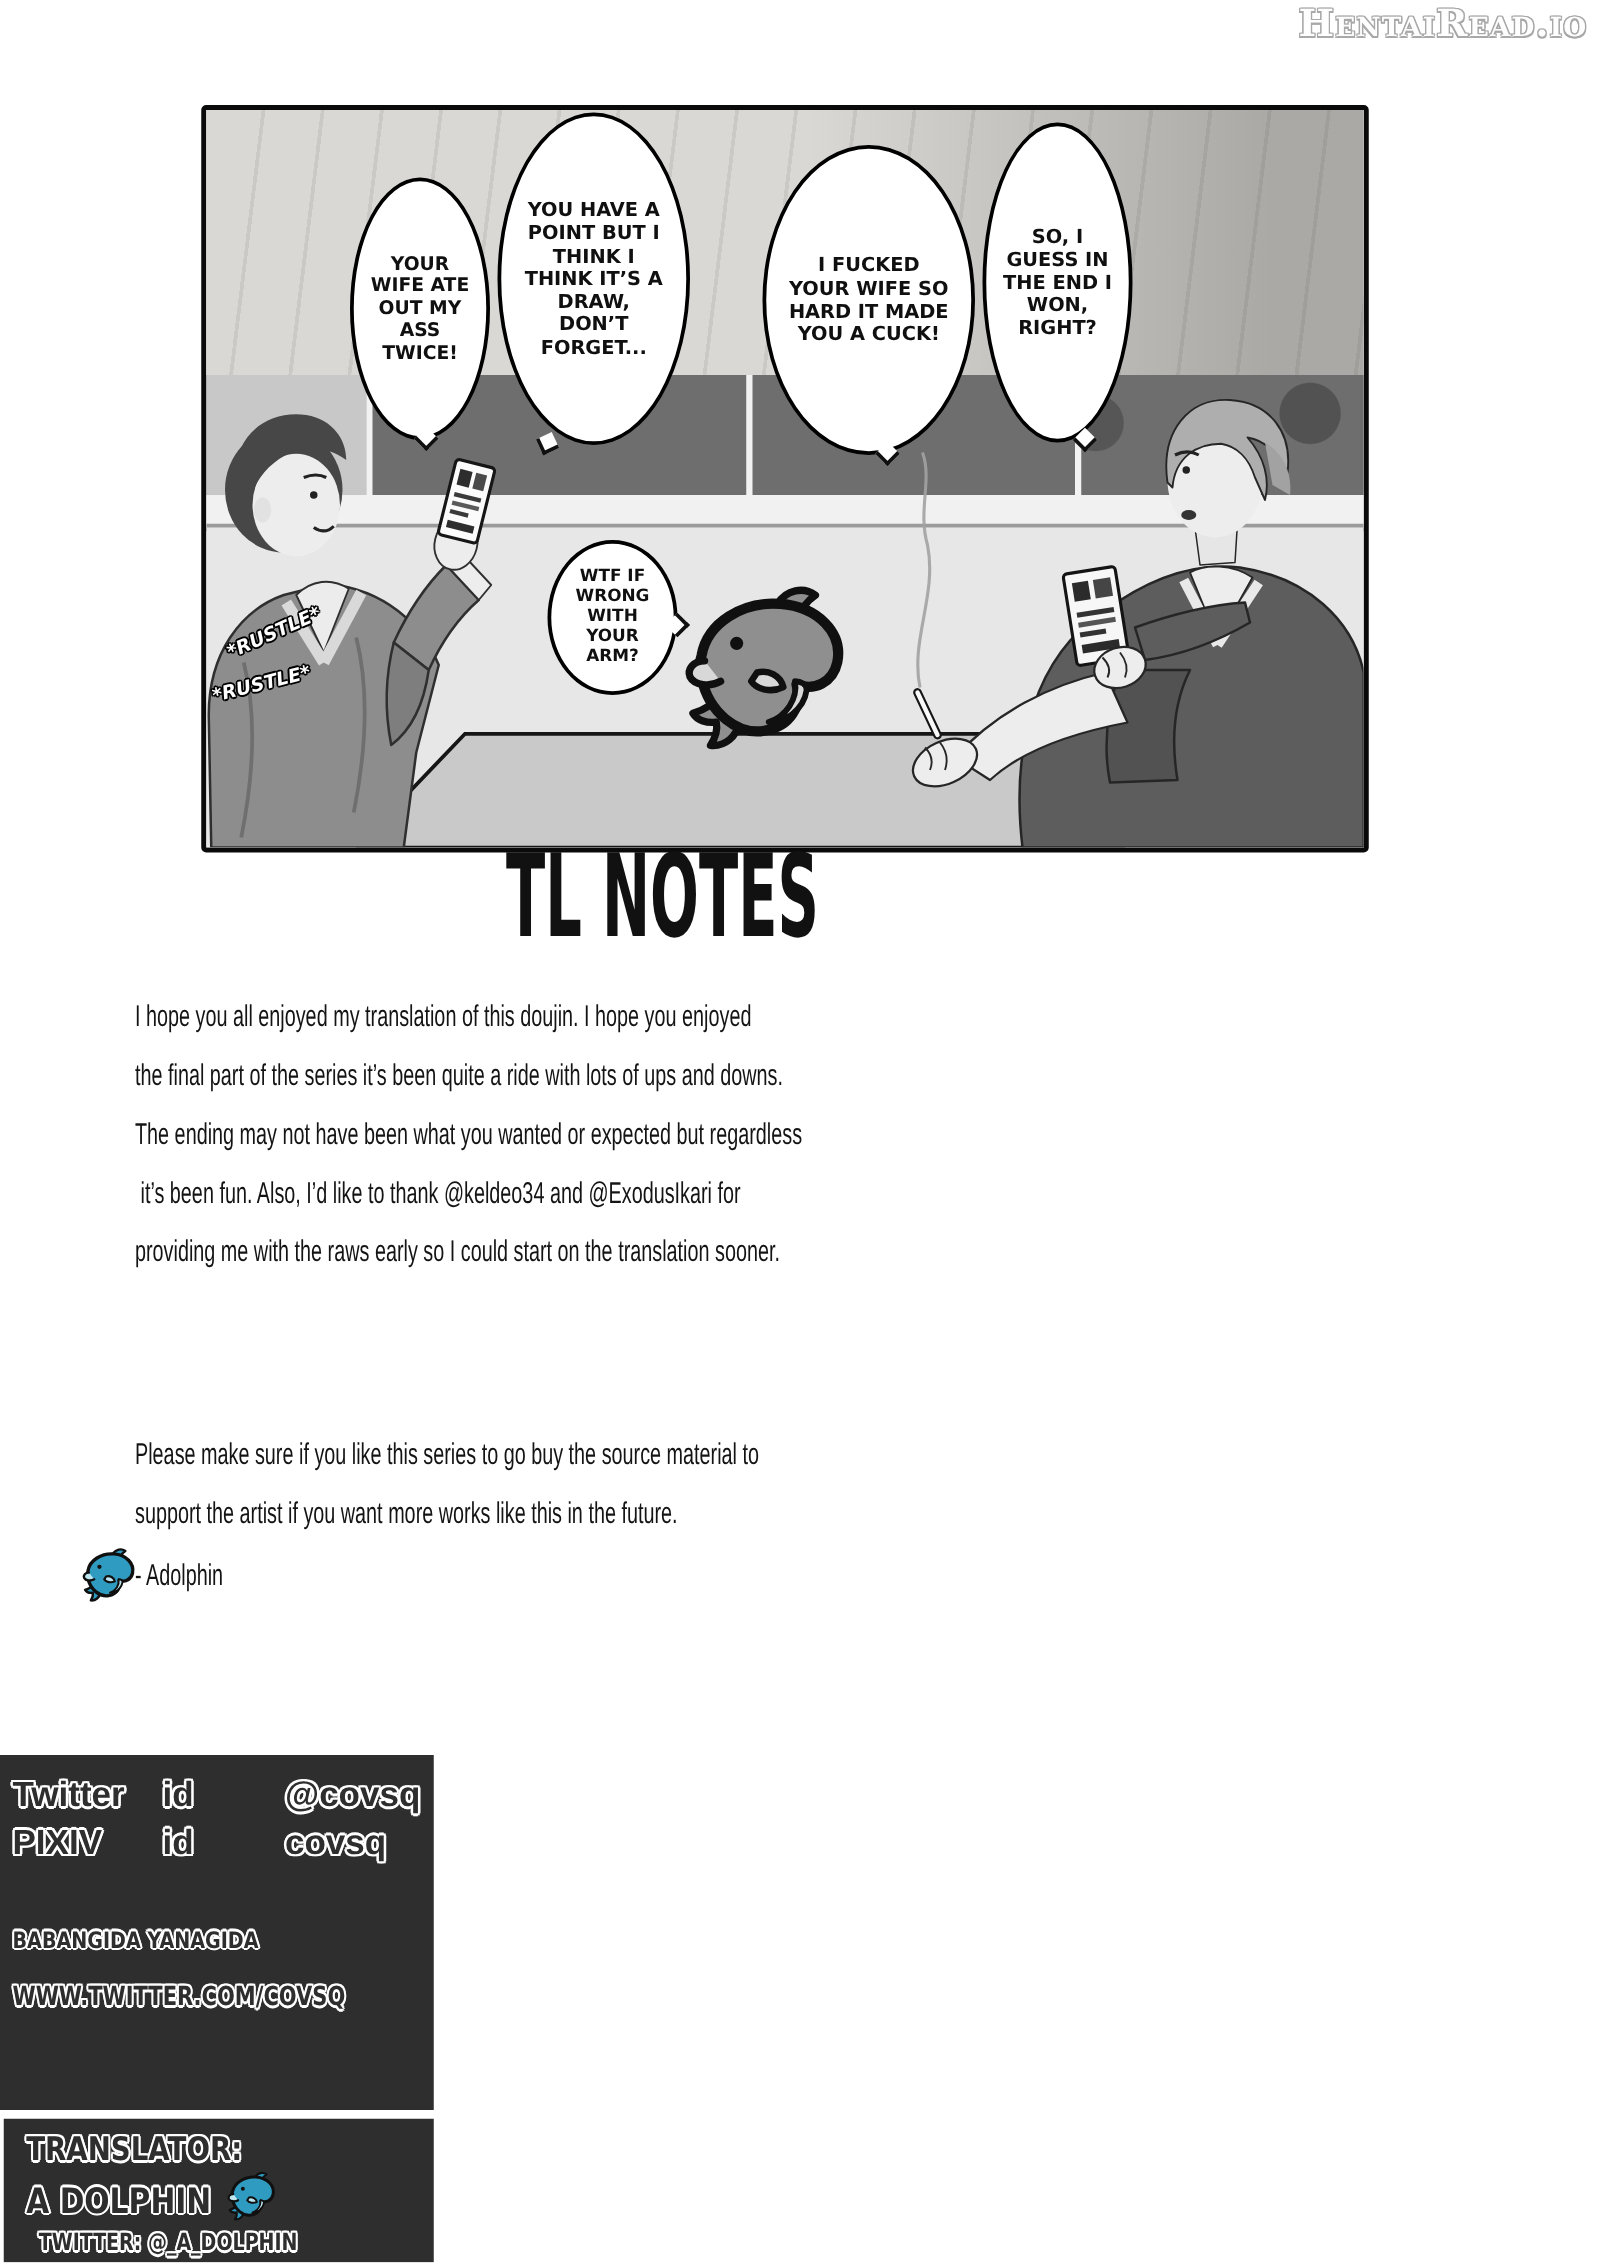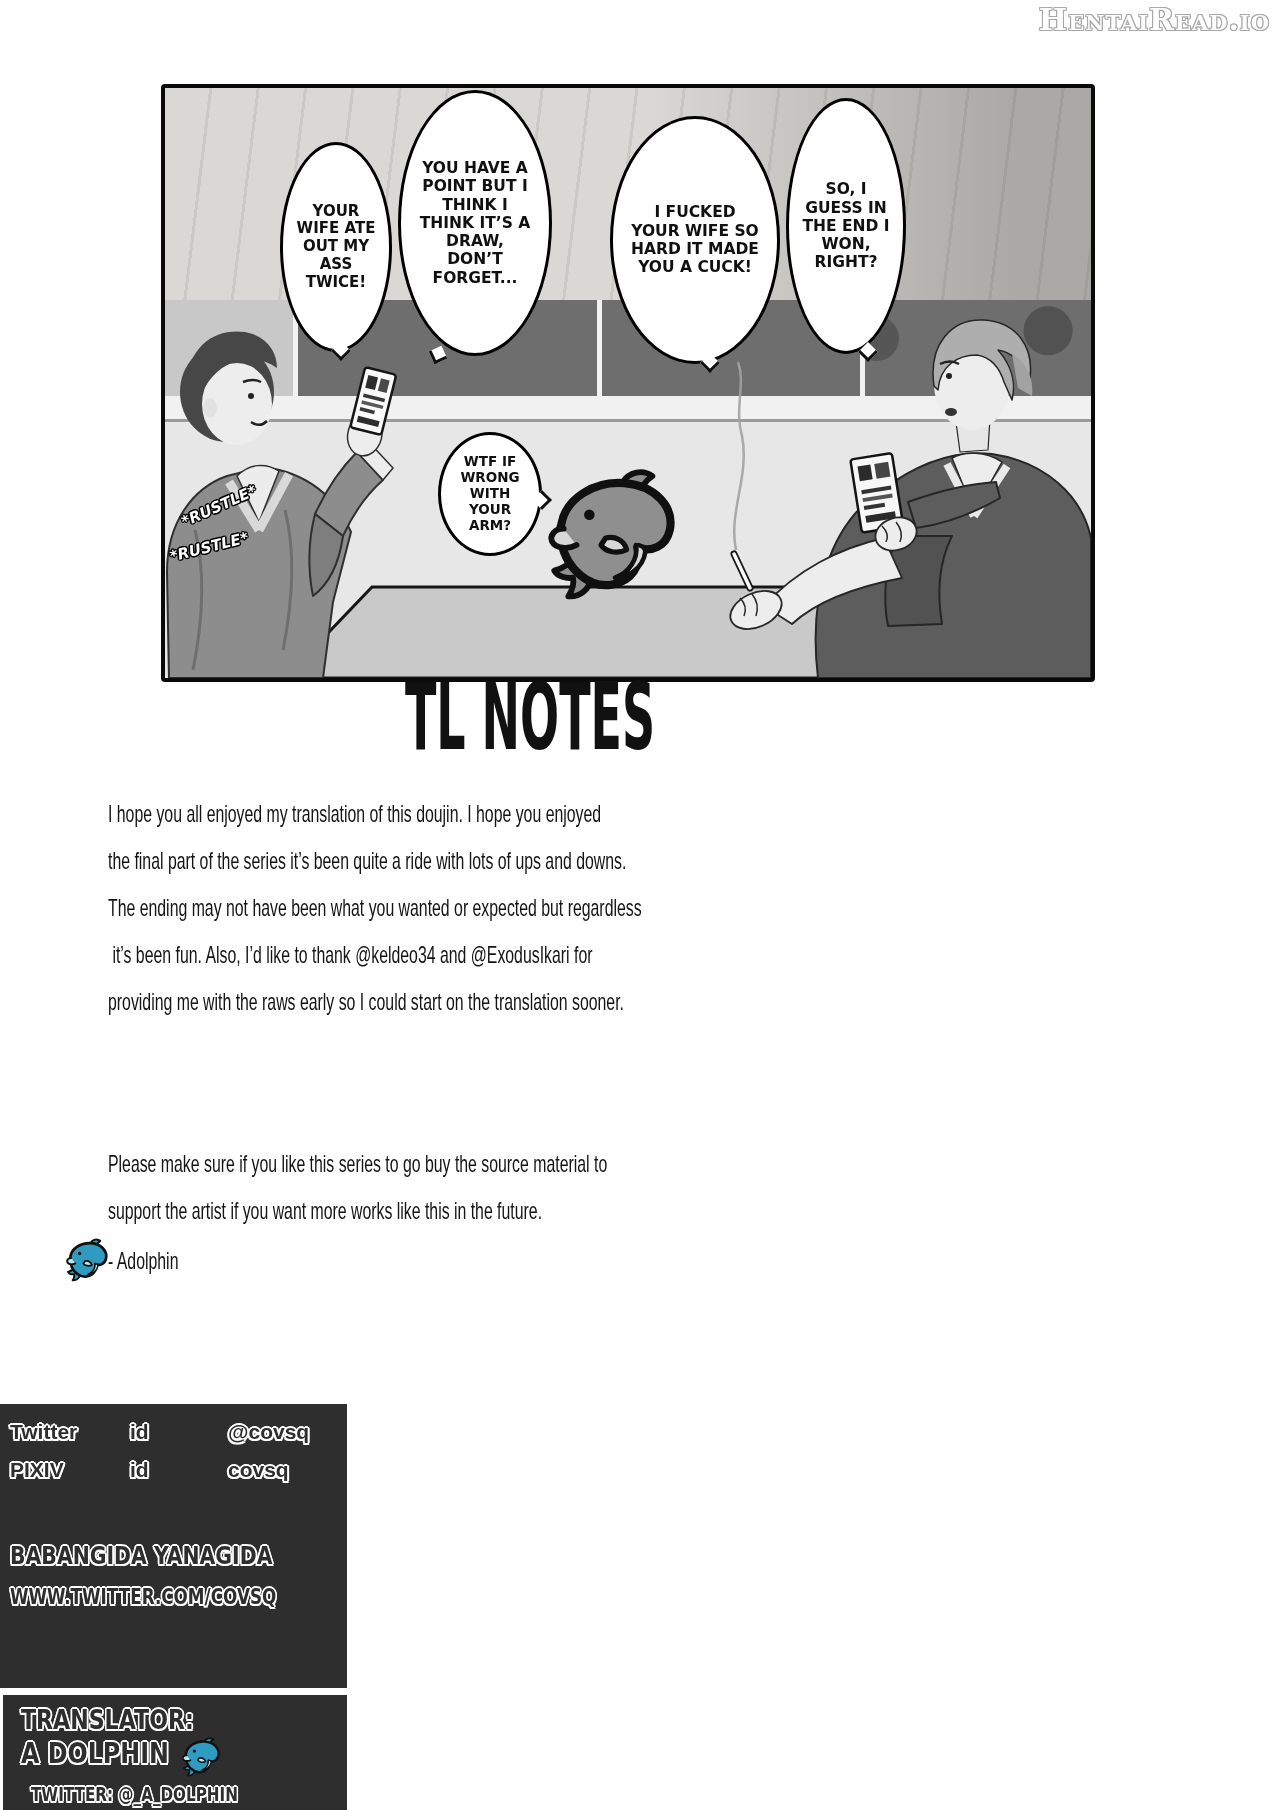--- a/index.html
+++ b/index.html
@@ -74,32 +74,32 @@
   .sig-dolphin { margin-left:-150px; }
 
   
   .credits-box { position:absolute; background:#2e2e2e; z-index:1; }
   .box1 { left:0; top:1404px; width:347px; height:284px; }
   .box2 { left:3px; top:1695px; width:344px; height:115px; }
   .hollow { color:#2e2e2e;
     text-shadow:2px 0 0 #fff,-2px 0 0 #fff,0 2px 0 #fff,0 -2px 0 #fff,
                 1.5px 1.5px 0 #fff,-1.5px 1.5px 0 #fff,1.5px -1.5px 0 #fff,-1.5px -1.5px 0 #fff; }
   .social-row { position:relative; height:38px; font-family:"Liberation Sans", sans-serif;
-    font-weight:700; font-size:21px; }
+    font-weight:700; font-size:28px; }
   .social-row .c1 { position:absolute; left:10px; }
   .social-row .c2 { position:absolute; left:130px; }
   .social-row .c3 { position:absolute; left:228px; }
   .box1 .rows { padding-top:16px; }
   .comicline { position:absolute; left:10px; white-space:nowrap; font-weight:700; color:#2e2e2e; }
   .comicline > span { display:inline-block; transform-origin:0 50%; }
-  .artist  { top:138px; font-size:24px; } .artist  > span { transform:scaleX(0.85); }
+  .artist  { top:138px; font-size:18px; } .artist  > span { transform:scaleX(0.85); }
   .link1   { top:181px; font-size:21px; } .link1   > span { transform:scaleX(0.8); }
   .link2   { top:209px; font-size:20px; } .link2   > span { transform:scaleX(0.8); }
   .tr-label{ top:10px;  left:18px; font-size:26px; } .tr-label > span { transform:scaleX(0.85); }
-  .tr-name-row { position:absolute; top:42px; left:18px; display:flex; align-items:flex-start; }
+  .tr-name-row { position:absolute; top:42px; left:18px; display:flex; align-items:flex-end; }
   .tr-name { font-size:28px; font-weight:700; white-space:nowrap; }
   .tr-name > span { display:inline-block; transform:scaleX(0.85); transform-origin:0 50%; }
   .tr-dolphin { margin-left:-14px; }
   .tr-twitter { top:88px; left:28px; font-size:19px; } .tr-twitter > span { transform:scaleX(0.8); }
 </style>
 </head>
 <body>
 
 <div class="page">
 

